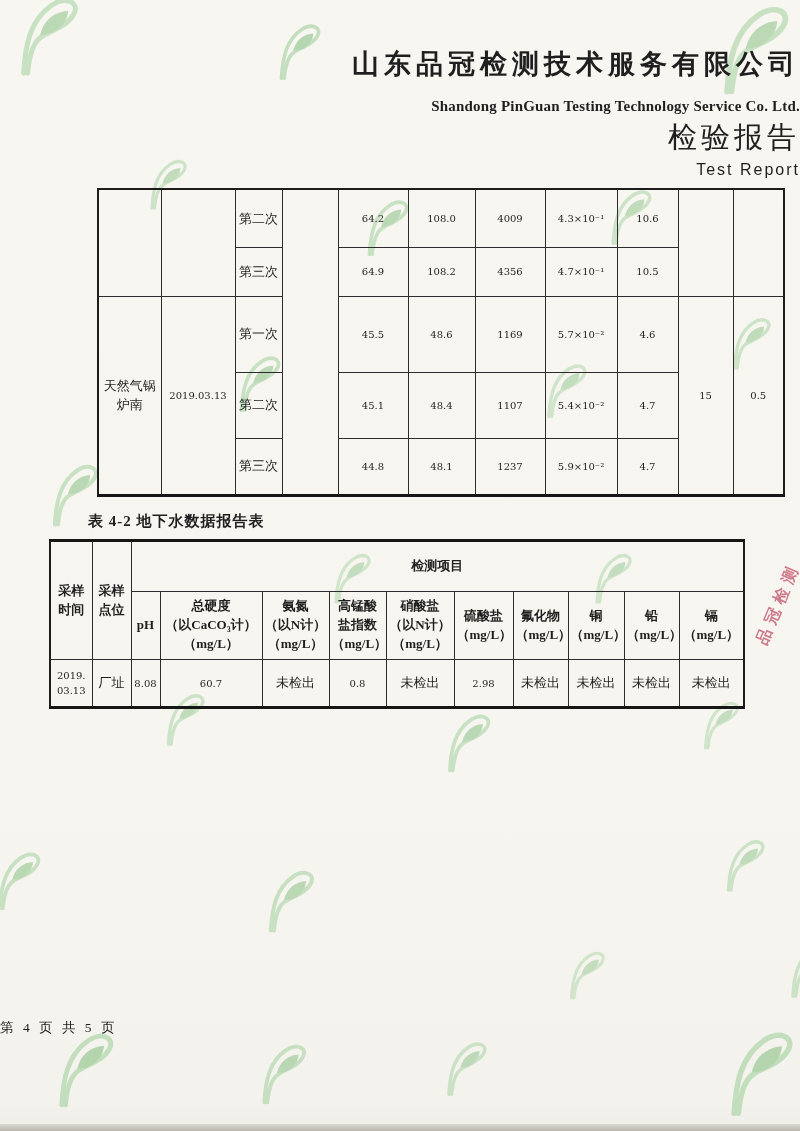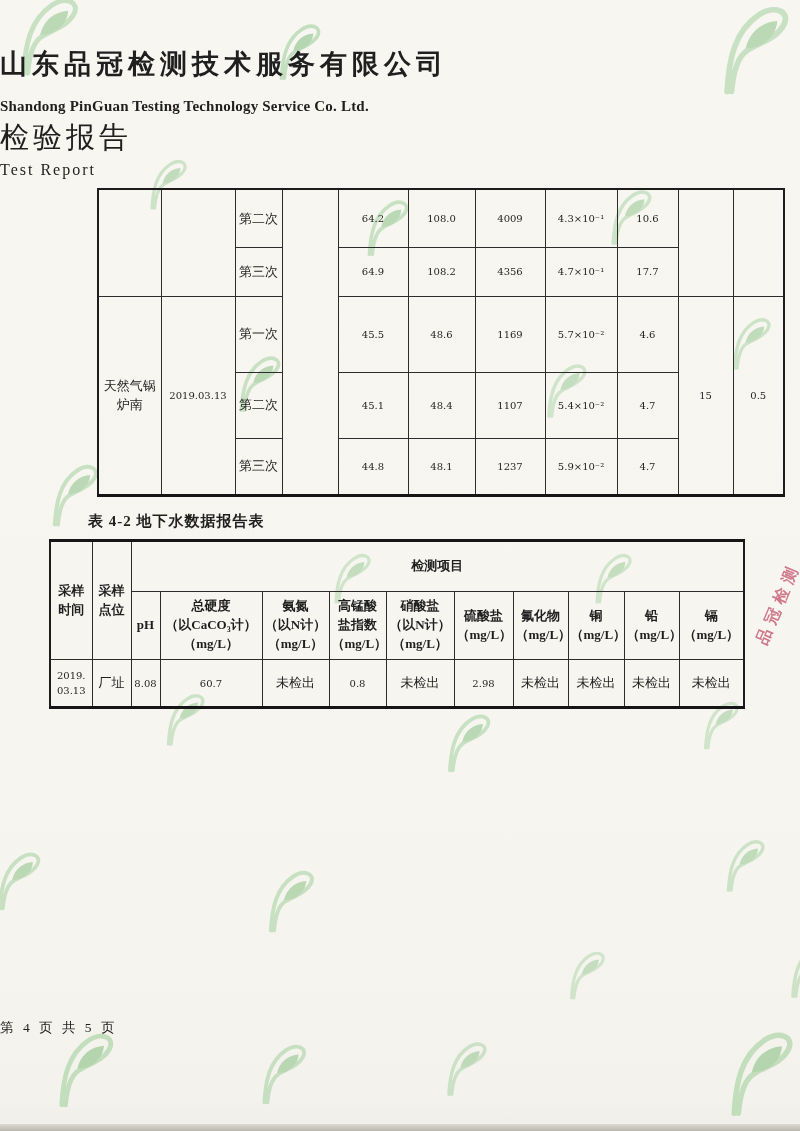--- a/index.html
+++ b/index.html
@@ -13,25 +13,25 @@
     margin:0 auto;
     background:linear-gradient(180deg,#f7f6f1 0%,#f6f5f0 70%,#f3f2ec 97%,#efeee8 100%);
     overflow:hidden;
     color:#1f1f1f;
   }
   #scan-edge-bottom{
     position:absolute;left:0;bottom:0;width:100%;height:7px;
     background:linear-gradient(180deg,#dcd9d2,#b9b6ae);
   }
   
-  .center-line{position:absolute;left:0;width:100%;text-align:left;white-space:nowrap;}
+  .center-line{position:absolute;left:0;width:100%;text-align:right;white-space:nowrap;}
   #company-cn{top:46px;font-size:27px;font-weight:bold;letter-spacing:5px;}
   #company-en{top:84px;font-size:15px;font-weight:bold;letter-spacing:0.2px;margin-top:14px;}
   #title-cn{top:118px;font-size:29px;font-weight:normal;letter-spacing:4px;}
-  #title-en{top:161px;font-size:16px;font-family:Liberation Serif, serif;letter-spacing:2px;}
+  #title-en{top:161px;font-size:16px;font-family:Liberation Sans, sans-serif;letter-spacing:2px;}
   
   table{border-collapse:collapse;table-layout:fixed;position:absolute;}
   td{
     border:1px solid #2c2c2c;
     text-align:center;vertical-align:middle;
     padding:0 2px;
     font-size:13px;line-height:1.5;
     overflow:hidden;
   }
   .num{font-family:"DejaVu Serif","Liberation Serif",serif;font-size:10px;}
@@ -194,21 +194,21 @@
         <td class="num">10.6</td>
         <td rowspan="2"></td>
         <td rowspan="2"></td>
       </tr>
       <tr style="height:49px">
         <td>第三次</td>
         <td class="num">64.9</td>
         <td class="num">108.2</td>
         <td class="num">4356</td>
         <td class="num">4.7×10⁻¹</td>
-        <td class="num">17.7</td>
+        <td class="num">10.5</td>
       </tr>
       <tr style="height:76px">
         <td rowspan="3">天然气锅炉南</td>
         <td rowspan="3" class="num">2019.03.13</td>
         <td>第一次</td>
         <td class="num">45.5</td>
         <td class="num">48.6</td>
         <td class="num">1169</td>
         <td class="num">5.7×10⁻²</td>
         <td class="num">4.6</td>

